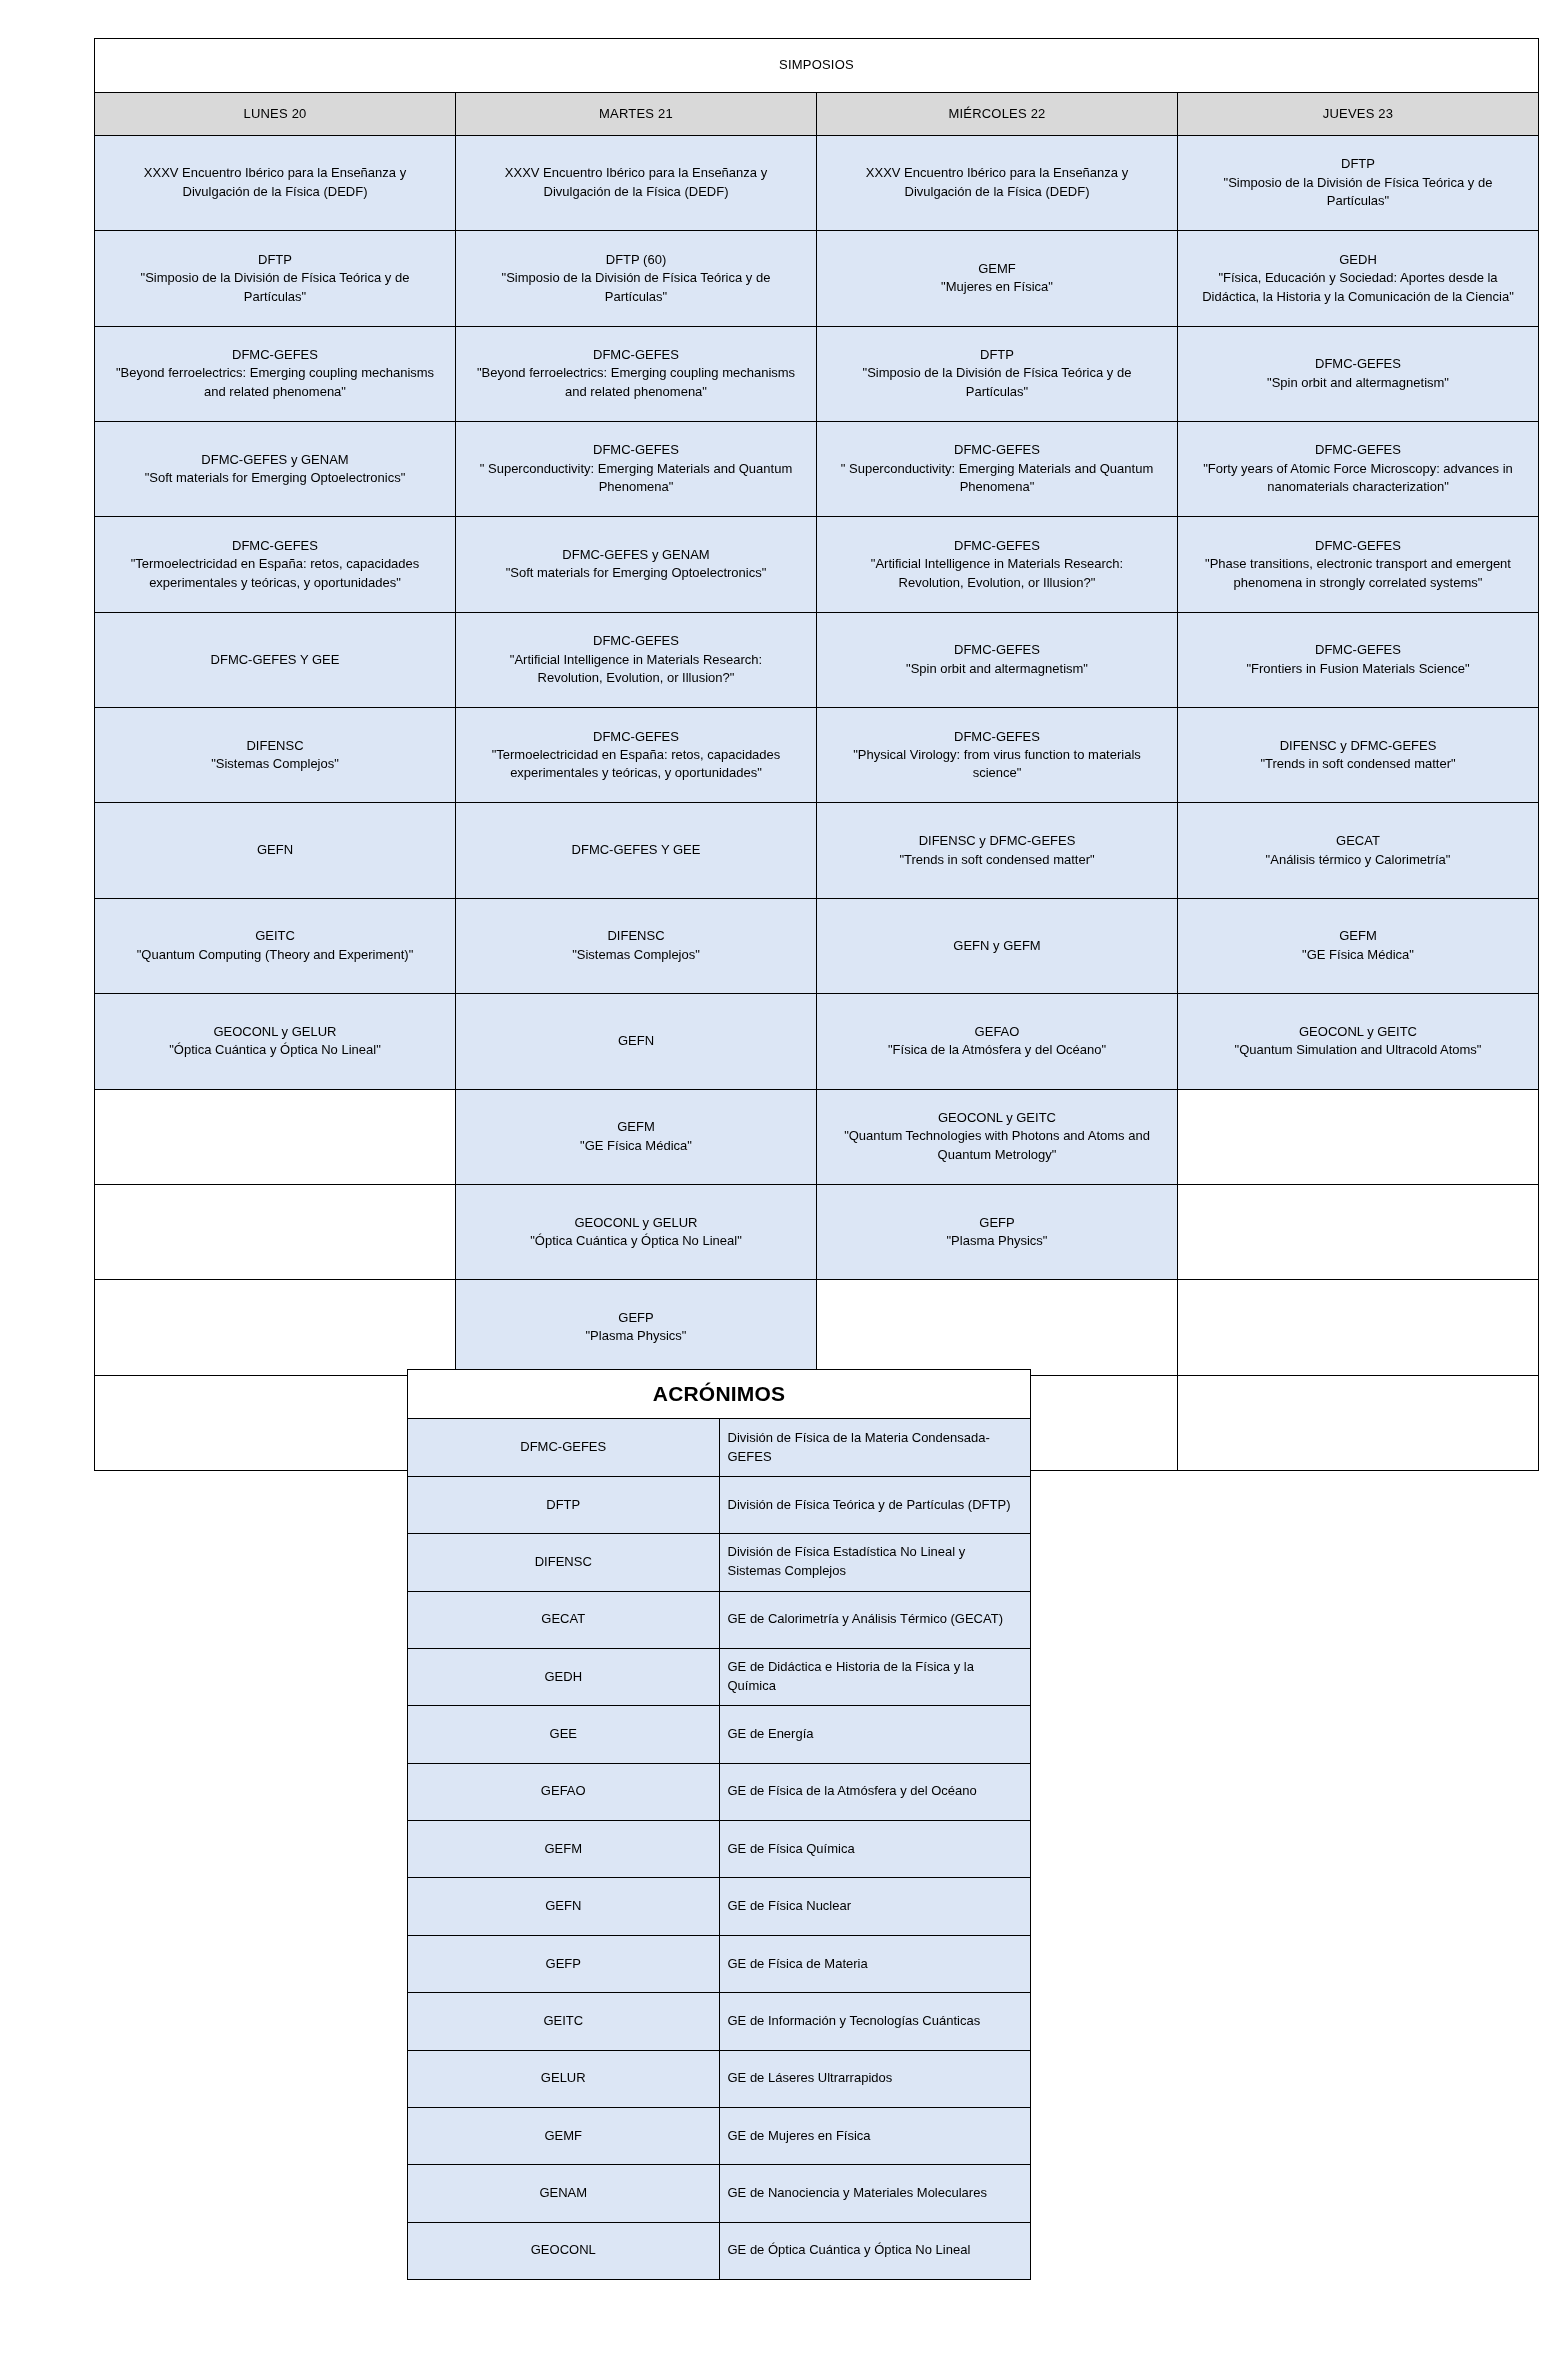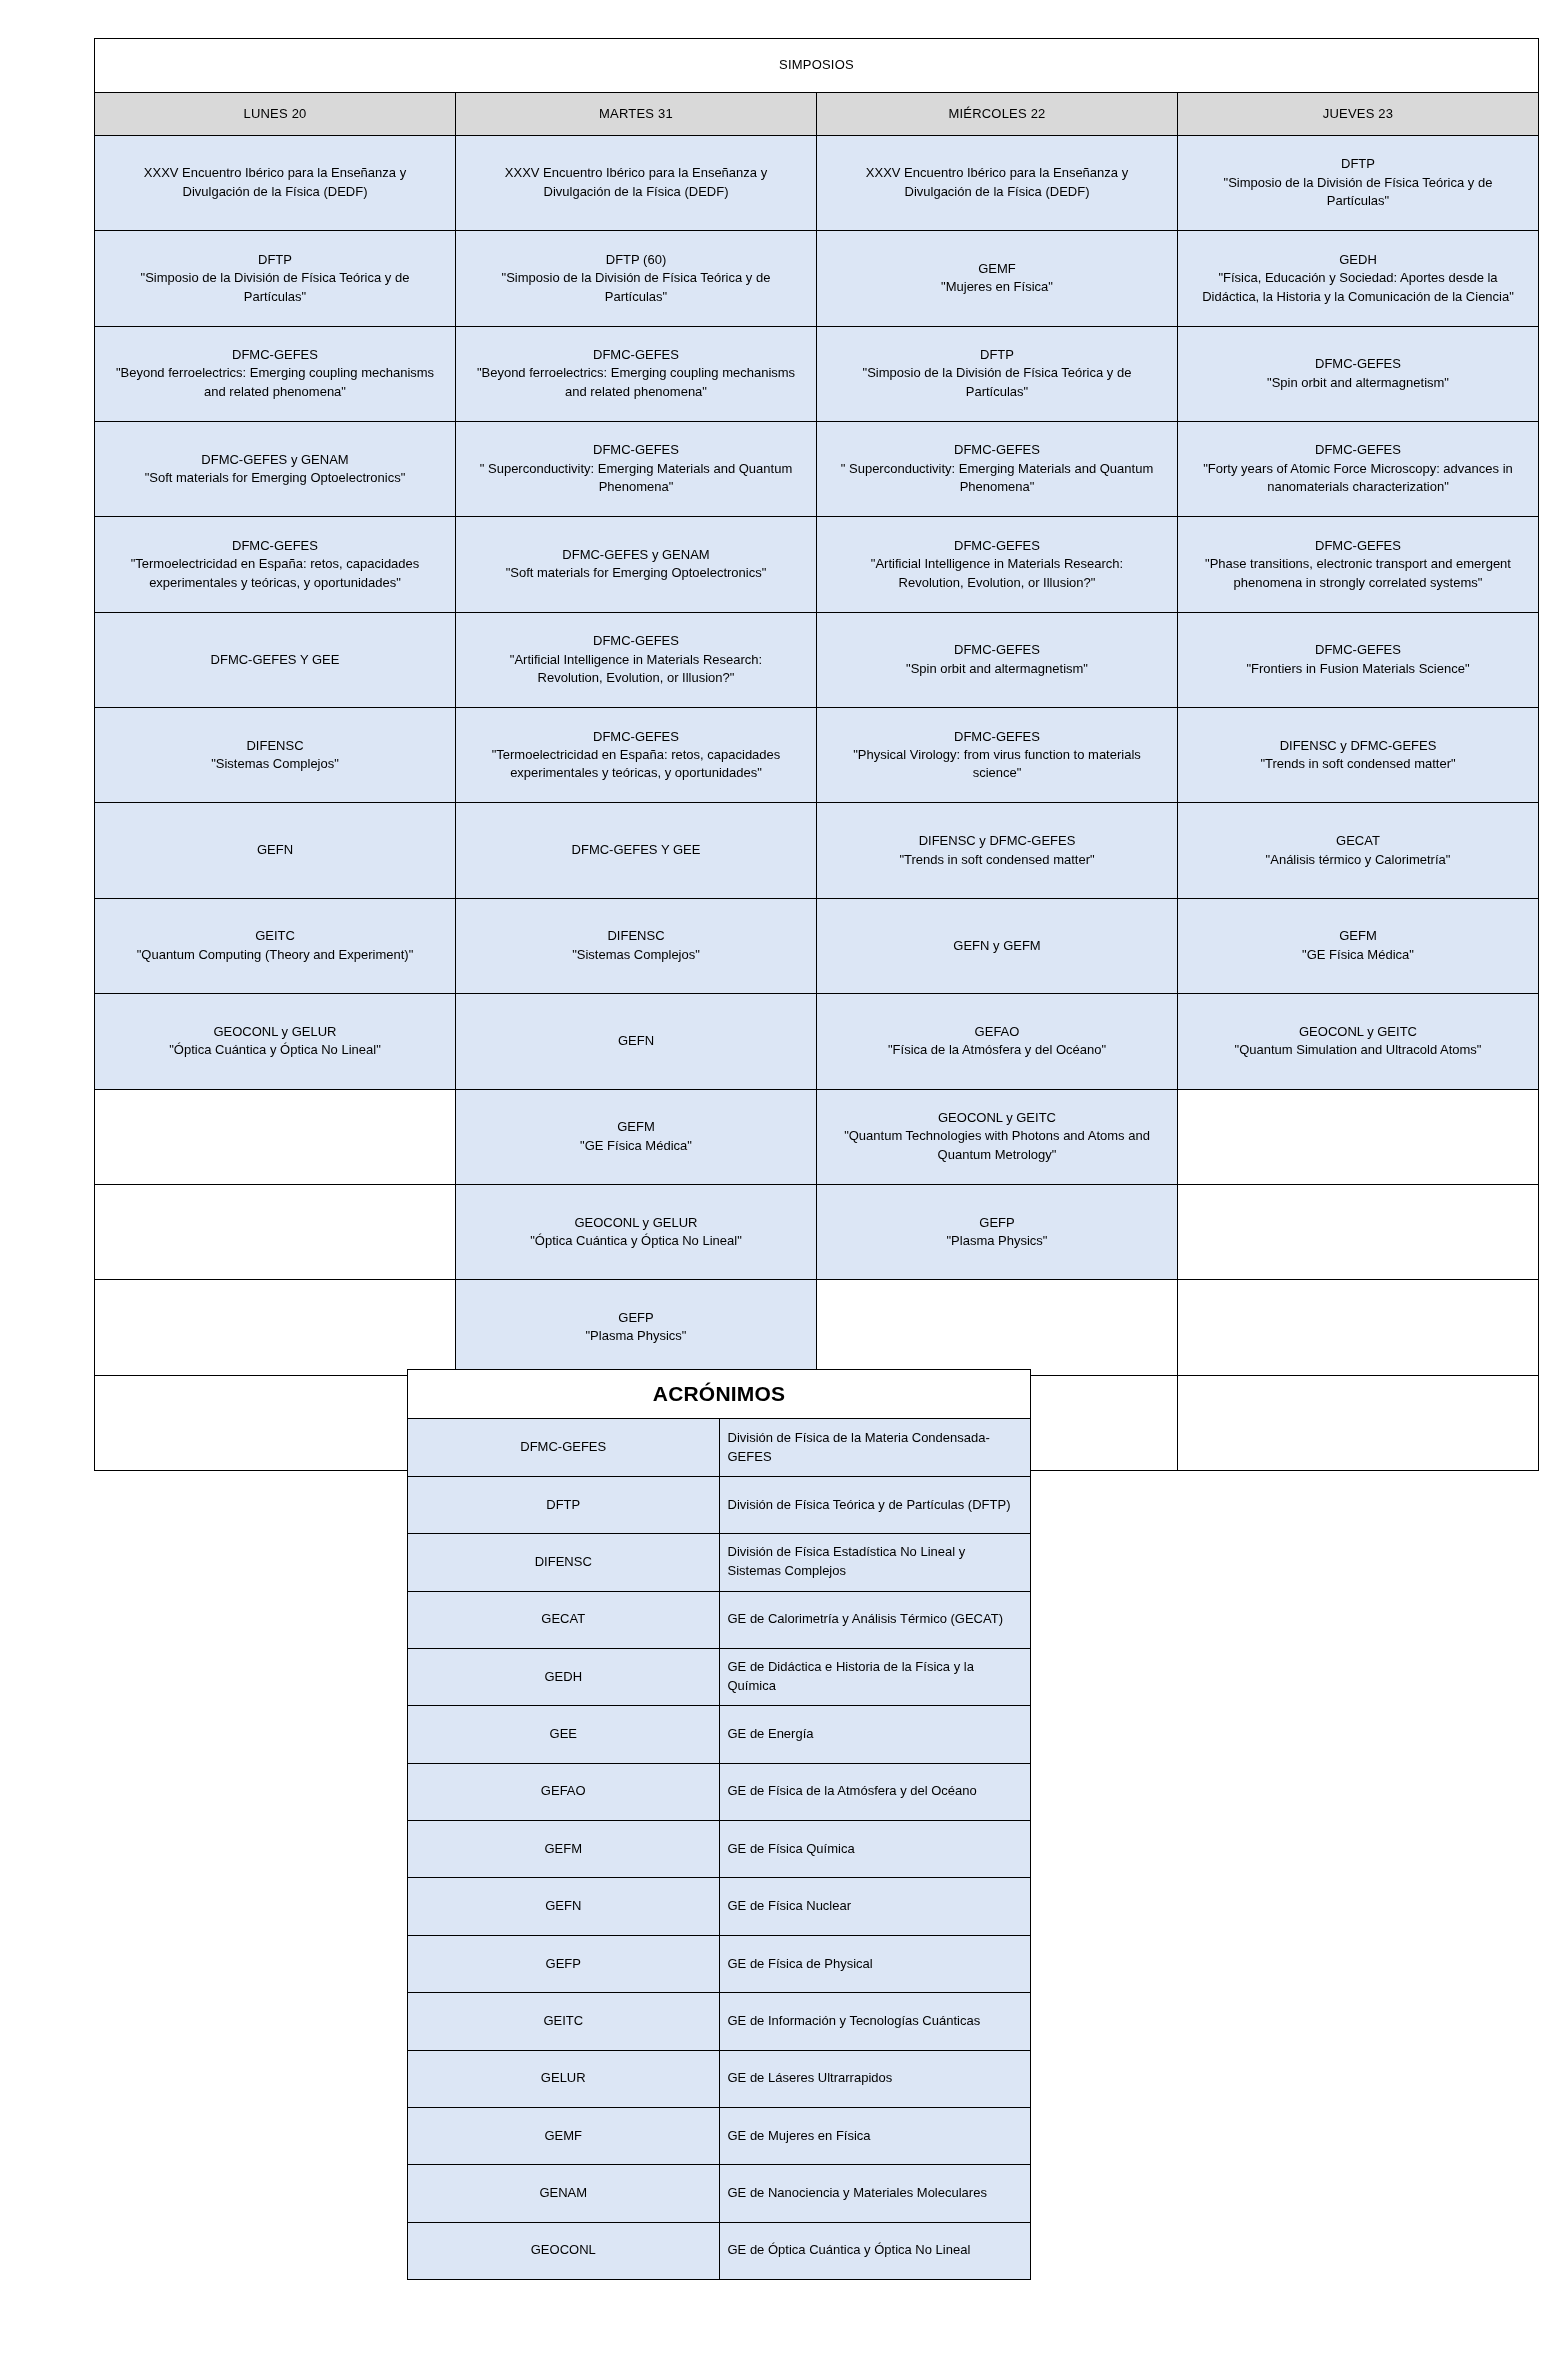--- a/index.html
+++ b/index.html
@@ -105,21 +105,21 @@
 <body>
 
 <div id="simposios-wrap">
   <table class="grid">
     <tbody id="simposios-body">
         <tr class="title-row">
           <td colspan="4">SIMPOSIOS</td>
         </tr>
         <tr class="dayhead">
           <td>LUNES 20</td>
-          <td>MARTES 31</td>
+          <td>MARTES 21</td>
           <td>MIÉRCOLES 22</td>
           <td>JUEVES 23</td>
         </tr>
         <tr>
           <td class="cell">
             <span class="line">XXXV Encuentro Ibérico para la Enseñanza y</span>
             <span class="line">Divulgación de la Física (DEDF)</span>
           </td>
           <td class="cell">
             <span class="line">XXXV Encuentro Ibérico para la Enseñanza y</span>
@@ -391,21 +391,21 @@
         <tr>
           <td class="acro-key">GEFM</td>
           <td class="acro-val">GE de Física Química</td>
         </tr>
         <tr>
           <td class="acro-key">GEFN</td>
           <td class="acro-val">GE de Física Nuclear</td>
         </tr>
         <tr>
           <td class="acro-key">GEFP</td>
-          <td class="acro-val">GE de Física de Physical</td>
+          <td class="acro-val">GE de Física de Materia</td>
         </tr>
         <tr>
           <td class="acro-key">GEITC</td>
           <td class="acro-val">GE de Información y Tecnologías Cuánticas</td>
         </tr>
         <tr>
           <td class="acro-key">GELUR</td>
           <td class="acro-val">GE de Láseres Ultrarrapidos</td>
         </tr>
         <tr>

